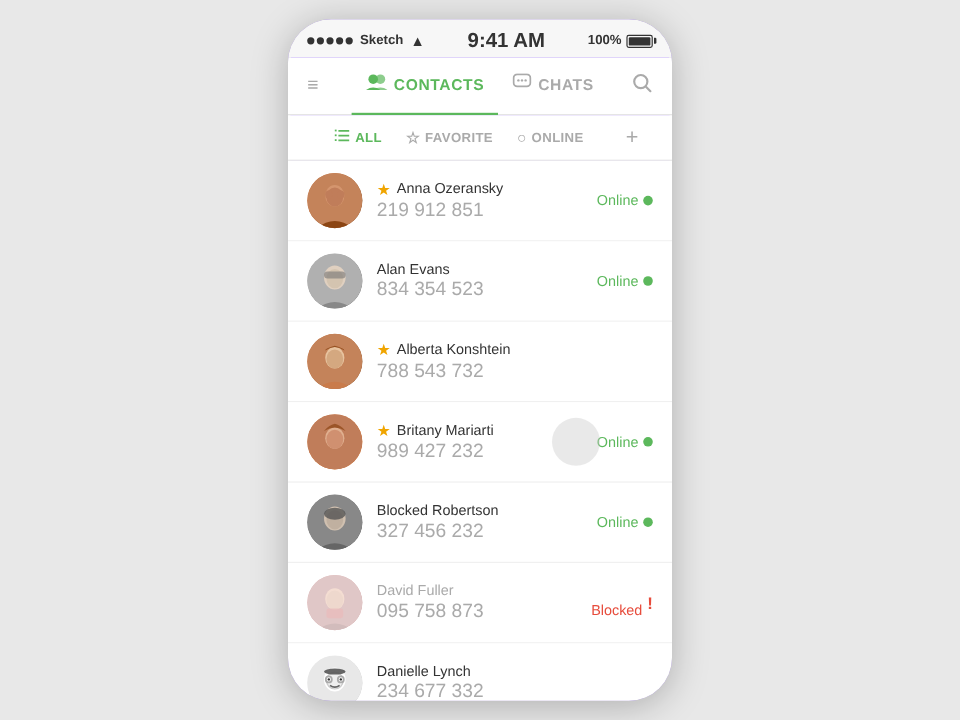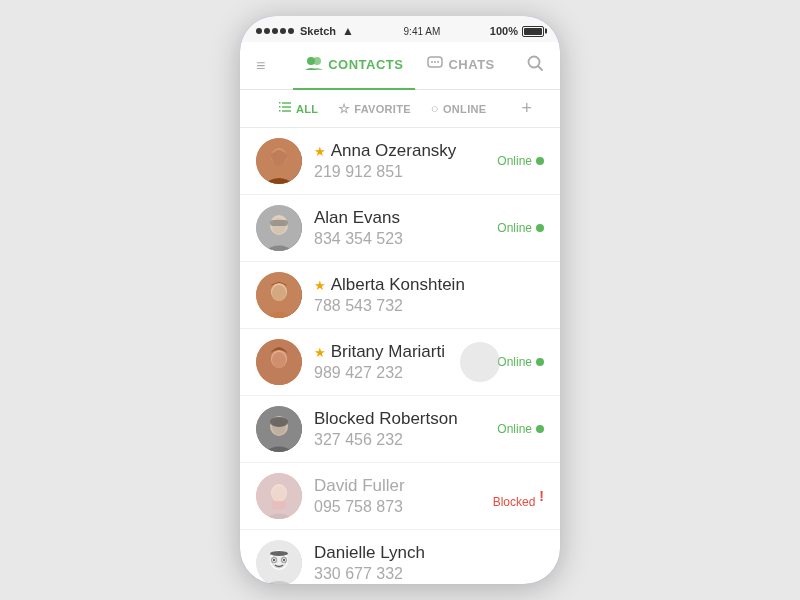--- a/index.html
+++ b/index.html
@@ -41,21 +41,21 @@
     .status-left { display: flex; align-items: center; gap: 2px; }
     .status-dots { display: flex; gap: 2px; }
     .status-dot {
       width: 6px; height: 6px;
       background: #333;
       border-radius: 50%;
     }
     .status-sketch { margin-left: 4px; font-size: 11px; }
     .status-wifi { font-size: 12px; margin-left: 4px; }
 
-    .status-center { font-size: 10px; font-weight: 400; }
+    .status-center { font-size: 17px; font-weight: 700; }
 
     .status-right { display: flex; align-items: center; gap: 4px; font-size: 11px; }
     .battery-bar {
       width: 22px; height: 11px;
       border: 1.5px solid #333;
       border-radius: 2px;
       position: relative;
       display: flex;
       align-items: center;
       padding: 1px;
@@ -214,21 +214,21 @@
     .contact-name-row {
       display: flex;
       align-items: center;
       gap: 5px;
       margin-bottom: 2px;
     }
 
     .contact-star { color: #f0a500; font-size: 13px; }
 
     .contact-name {
-      font-size: 17px;
+      font-size: 12px;
       font-weight: 500;
       color: #333;
     }
 
     .contact-name.faded { color: #aaa; }
 
     .contact-phone {
       font-size: 16px;
       color: #aaa;
     }
@@ -507,18 +507,18 @@
       <circle cx="28" cy="20" r="1" fill="#333"></circle>
       <path d="M19 25 Q23 28 27 25" stroke="#666" stroke-width="1.5" fill="none"></path>
       <path d="M8 46 Q23 36 38 46" fill="#ccc"></path>
       <rect x="14" y="11" width="18" height="5" rx="10" fill="#555" opacity="0.9"></rect>
     </svg>
         </div>
         <div class="contact-info">
           <div class="contact-name-row">
             <span class="contact-name">Danielle Lynch</span>
           </div>
-          <div class="contact-phone">330 677 332</div>
+          <div class="contact-phone">234 677 332</div>
         </div>
         <div class="contact-status"></div>
       </div>
     </div>
 </div>
 
 </body></html>

